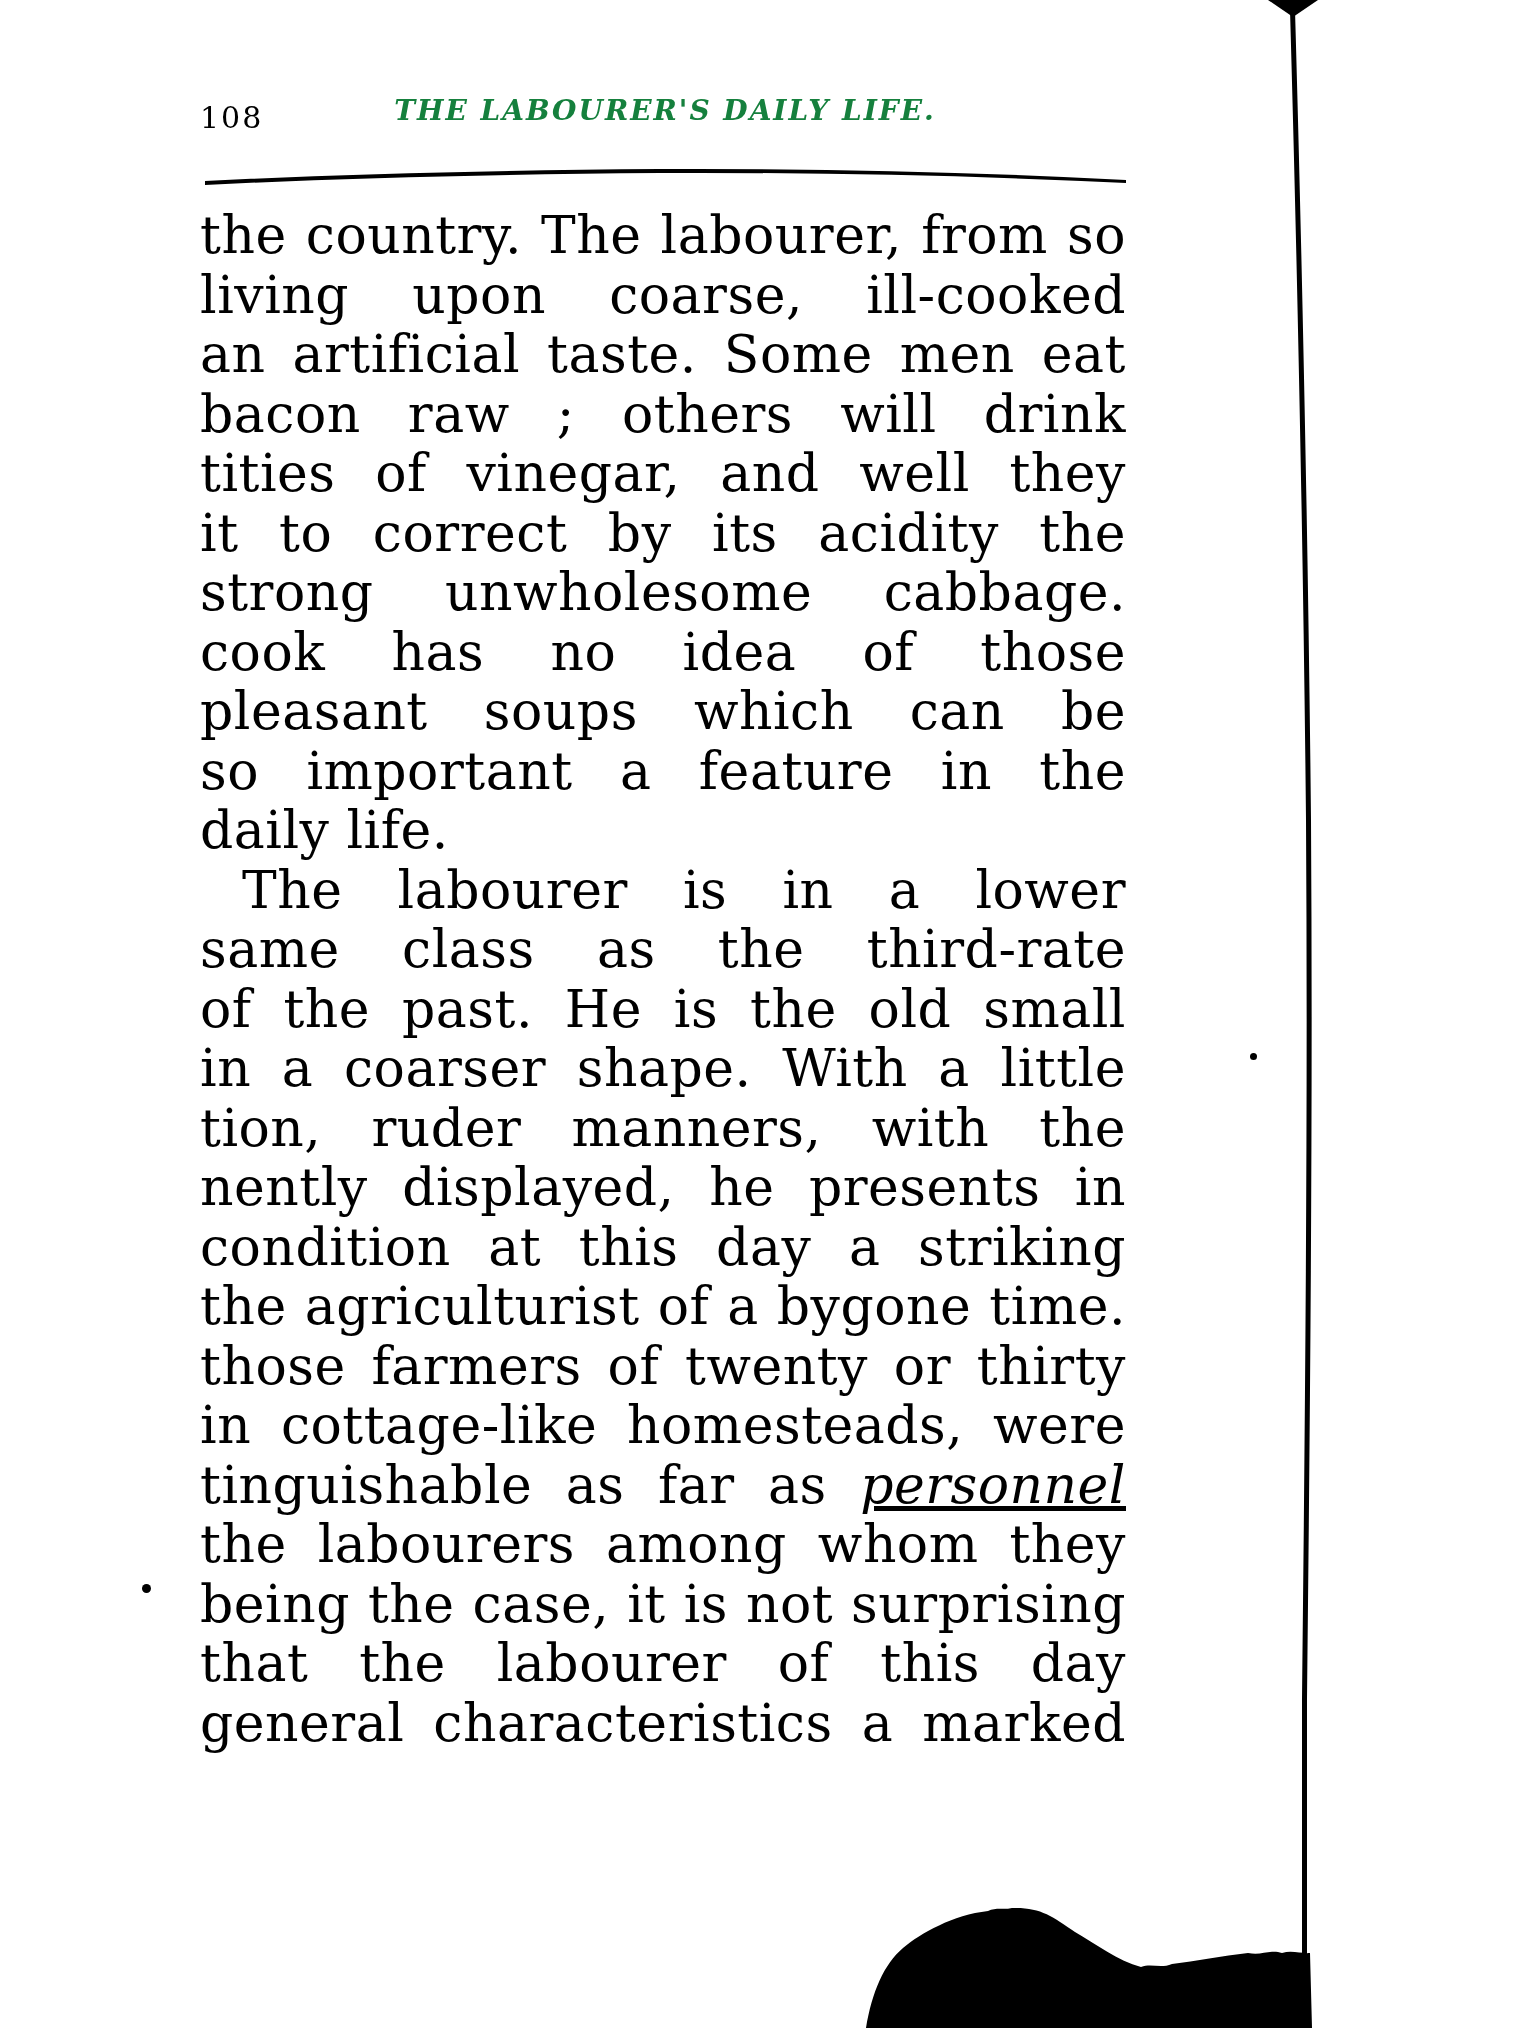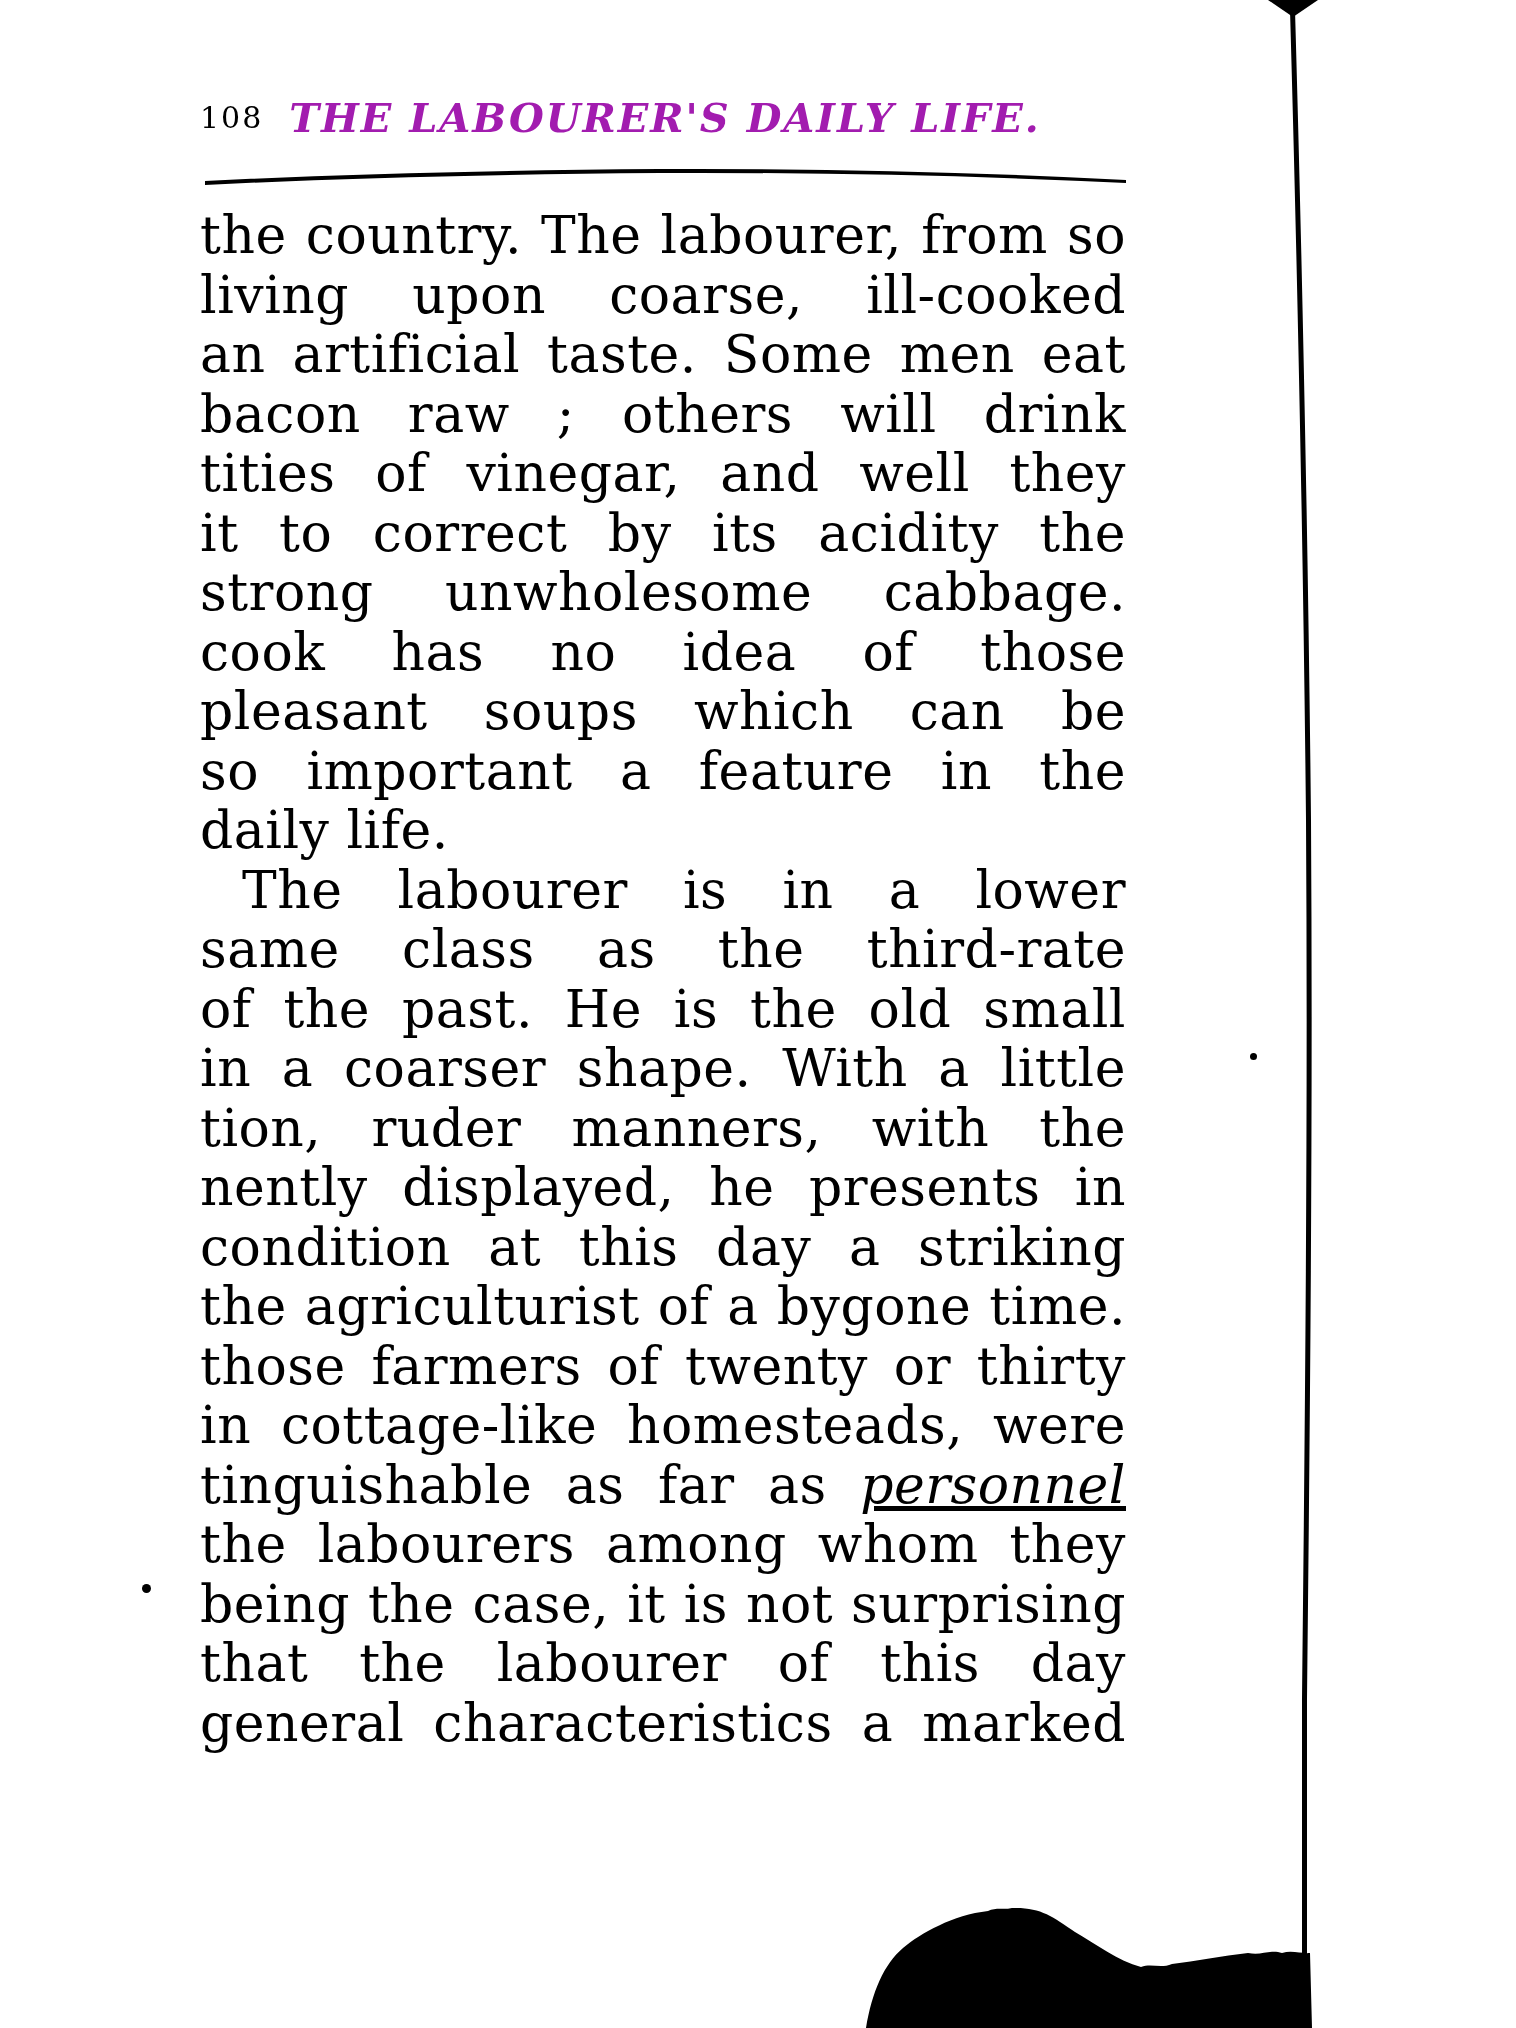--- a/index.html
+++ b/index.html
@@ -26,24 +26,24 @@
     color: #000;
   }
   #running-title {
     position: absolute;
     left: 200px;
     top: 94px;
     width: 930px;
     text-align: center;
     font-style: italic;
     font-weight: 700;
-    font-size: 40px;
+    font-size: 28px;
     letter-spacing: 2px;
     white-space: nowrap;
-    color: #a21caf;
+    color: #15803d;
   }
   
   #textblock {
     position: absolute;
     left: 200px;
     top: 206px;
     width: 926px;
   }
   .line {
     font-size: 52px;

